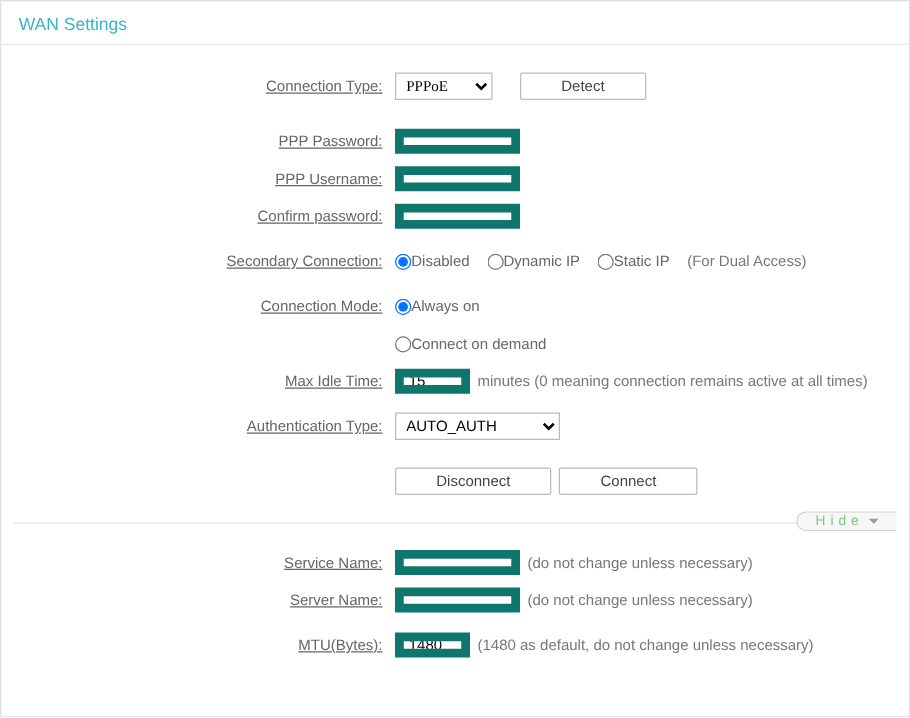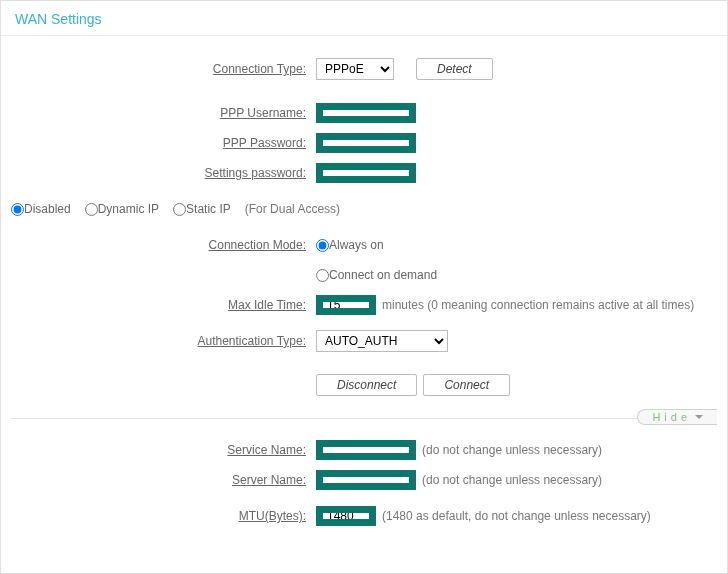--- a/index.html
+++ b/index.html
@@ -48,40 +48,39 @@
     font-size: 12px;
     color: #666;
   }
   select {
     height: 22px;
     border: 1px solid #bbb;
     font-size: 12px;
     padding: 0 4px;
     background: #fff;
   }
-  .select-conn { width: 78px; }
+  .select-conn { width: 78px; font-family: Liberation Serif, serif; }
   .select-auth { width: 132px; }
   input[type="text"], input[type="password"] {
     height: 20px;
     border: 7px solid #0f766e;
     padding: 0 4px;
     font-size: 12px;
   }
   .txt-md { width: 100px; }
   .txt-sm { width: 60px; }
   .btn {
     height: 22px;
     border: 1px solid #bbb;
     background: #fff;
     font-size: 12px;
-    padding: 0 20px;
+    padding: 0 32px;
     border-radius: 2px;
     cursor: pointer;
     color: #444;
-    font-style: italic;
   }
   .radio-group label {
     display: inline-flex;
     align-items: center;
     gap: 0;
     margin-right: 8px;
     font-size: 12px;
     color: #666;
   }
   .radio-group input[type="radio"] { margin: 0; }
@@ -137,43 +136,44 @@
           <option>PPPoE</option>
         </select>
         <span style="width:10px;"></span>
         <button class="btn">Detect</button>
       </div>
     </div>
 
     <div class="spacer-md"></div>
 
     <div class="row">
+      <div class="label">PPP Password:</div>
+      <div class="controls">
+        <input type="password" class="txt-md" value="" style="">
+      </div>
+    </div>
+
+    <div class="row">
       <div class="label">PPP Username:</div>
       <div class="controls">
         <input type="text" class="txt-md" value="" style="">
       </div>
     </div>
 
     <div class="row">
-      <div class="label">PPP Password:</div>
+      <div class="label">Confirm password:</div>
       <div class="controls">
         <input type="password" class="txt-md" value="" style="">
       </div>
     </div>
 
-    <div class="row">
-      <div class="label">Settings password:</div>
-      <div class="controls">
-        <input type="password" class="txt-md" value="" style="">
-      </div>
-    </div>
-
-    <div class="spacer-sm"></div>
-
-    <div class="row">
+    <div class="spacer-sm"></div>
+
+    <div class="row">
+      <div class="label">Secondary Connection:</div>
       <div class="controls radio-group">
         <label>
           <input type="radio" name="sec" checked="" style="">
           <span>Disabled</span>
         </label>
         <label>
           <input type="radio" name="sec" style="">
           <span>Dynamic IP</span>
         </label>
         <label>

